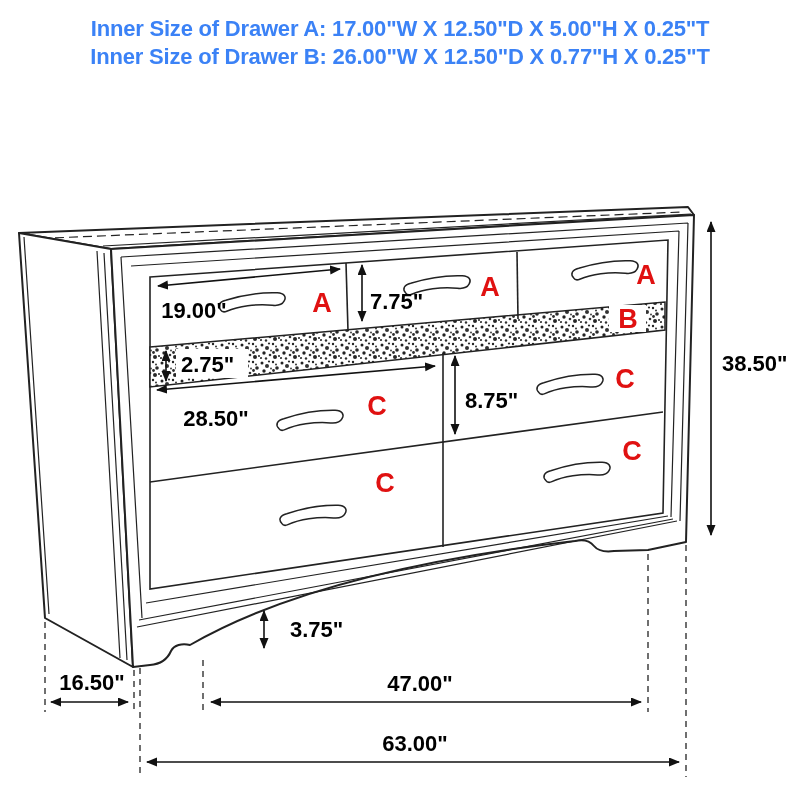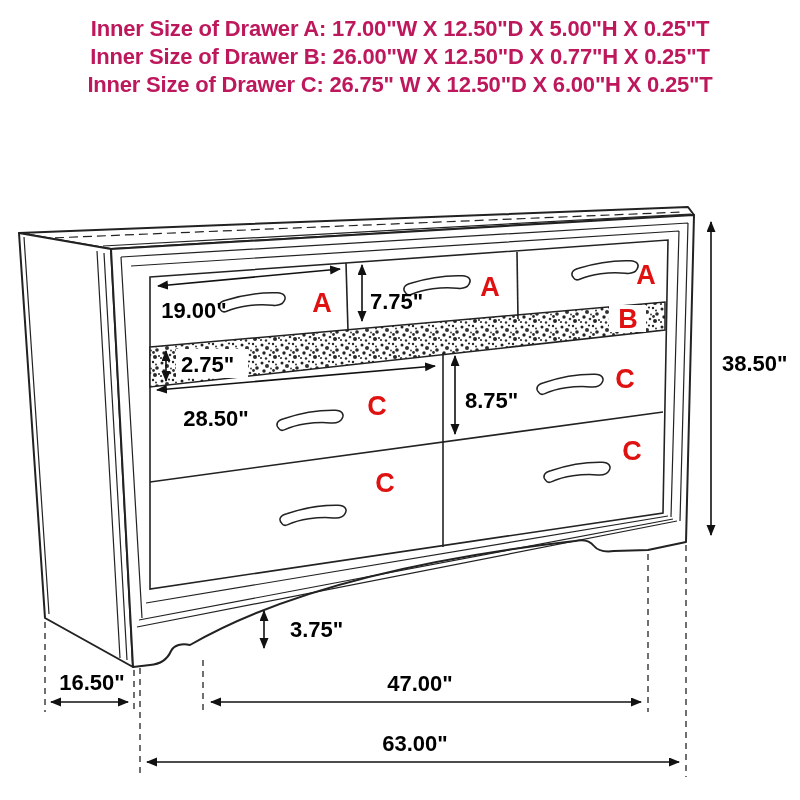--- a/index.html
+++ b/index.html
@@ -1,38 +1,37 @@
 <!DOCTYPE html>
 <html><head>
 <meta charset="utf-8">
 <style>
   html,body{margin:0;padding:0;background:#ffffff;}
   body{width:800px;height:800px;font-family:"Liberation Sans",sans-serif;}
   .stage{position:relative;width:800px;height:800px;background:#fff;overflow:hidden;}
   .title{position:absolute;top:15px;left:0;width:100%;text-align:center;
-         font-weight:bold;font-size:22px;line-height:28px;color:#be185d;letter-spacing:-0.2px;}
+         font-weight:bold;font-size:22px;line-height:28px;color:#3b82f6;letter-spacing:-0.2px;}
   svg.diagram{position:absolute;left:0;top:0;width:800px;height:800px;}
   .outline{fill:#ffffff;stroke:#222222;stroke-width:2;stroke-linejoin:round;}
   .thin{fill:none;stroke:#222222;stroke-width:1.2;}
   .mid{fill:none;stroke:#222222;stroke-width:1.6;}
   .ext{fill:none;stroke:#333333;stroke-width:1.4;stroke-dasharray:6 5;}
   .dim{fill:none;stroke:#111111;stroke-width:1.6;}
   .dim-label{font:bold 22px "Liberation Sans",sans-serif;fill:#000000;}
   .letter{font:bold 27px "Liberation Sans",sans-serif;}
   .handle{fill:#ffffff;stroke:#222222;stroke-width:1.5;}
 </style>
 </head>
 <body>
 
 <div class="stage">
 
   <div class="title">
     <div>Inner Size of Drawer A: 17.00"W X 12.50"D X 5.00"H X 0.25"T</div>
     <div>Inner Size of Drawer B: 26.00"W X 12.50"D X 0.77"H X 0.25"T</div>
-    <div>Inner Size of Drawer C: 26.75" W X 12.50"D X 6.00"H X 0.25"T</div>
   </div>
 
   <svg class="diagram" viewBox="0 0 800 800">
     <defs>
       <marker id="ah" markerWidth="12" markerHeight="10" refX="10" refY="4.5" orient="auto-start-reverse" markerUnits="userSpaceOnUse">
         <path d="M0,0 L11,4.5 L0,9 Z" fill="#111"></path>
       </marker>
       <pattern id="sparkle" width="20" height="18" patternUnits="userSpaceOnUse">
         <rect width="20" height="18" fill="#ffffff"></rect>
         <circle cx="2" cy="3" r="1.5" fill="#222"></circle>

